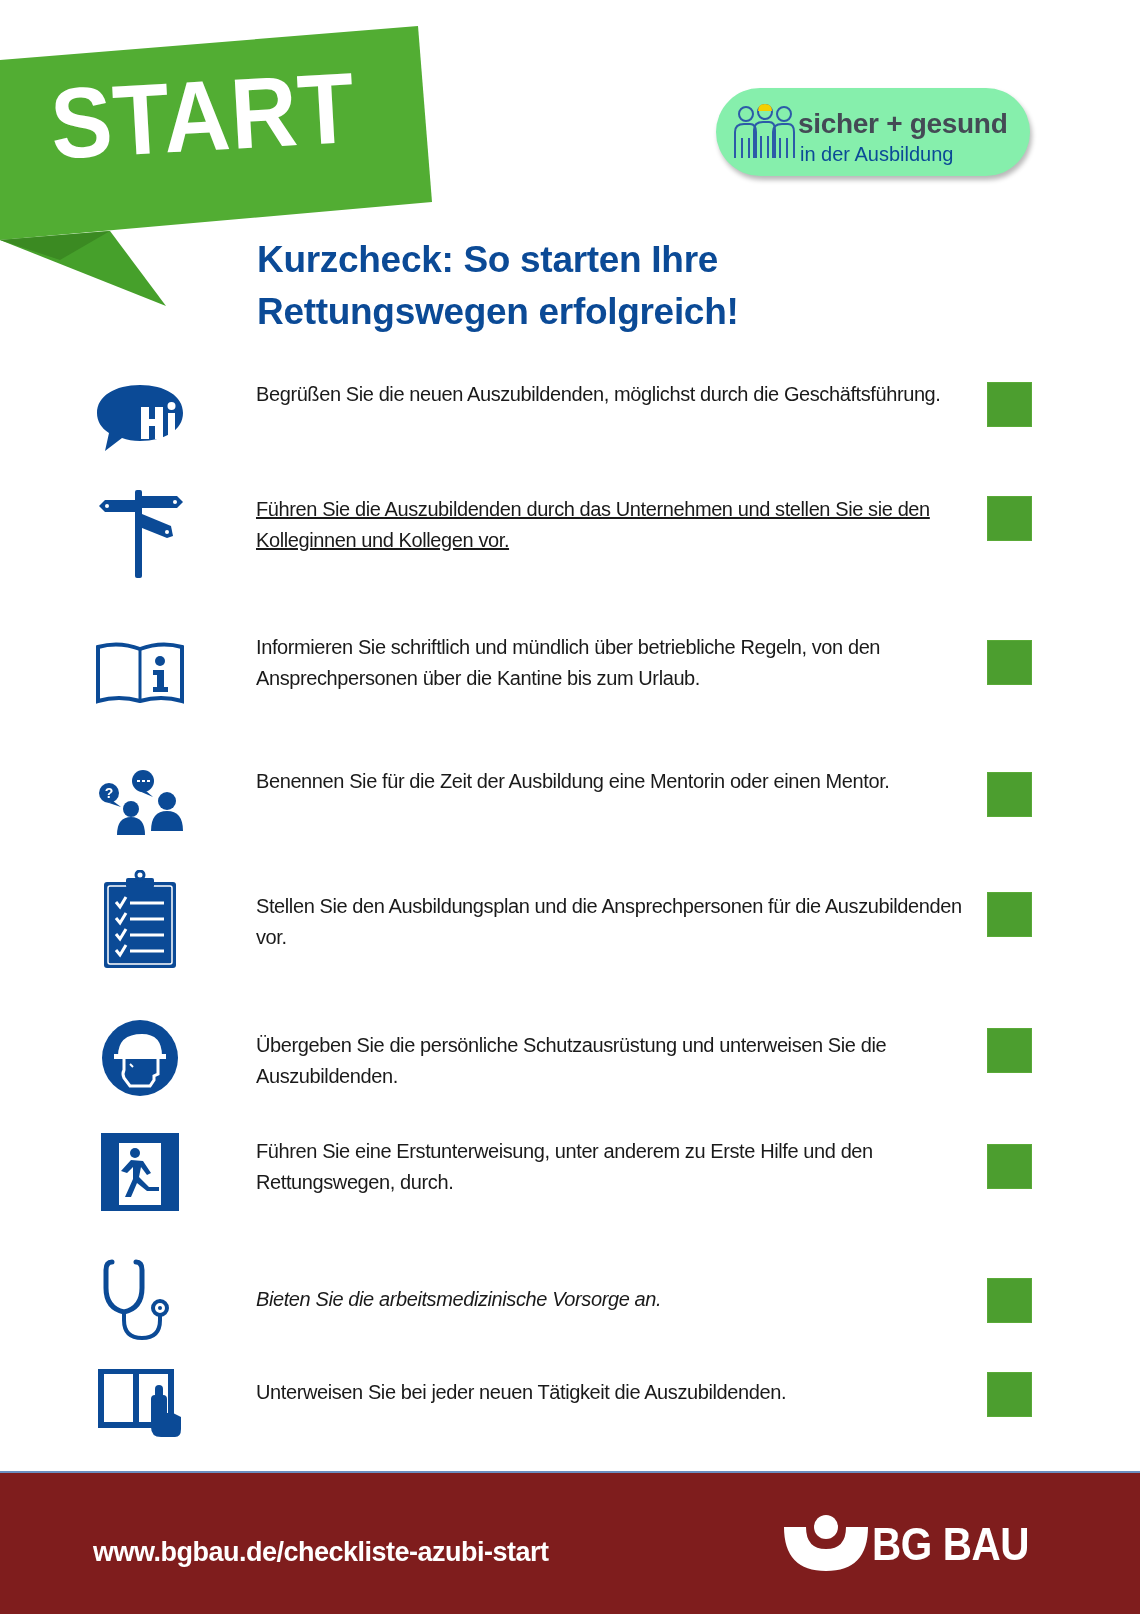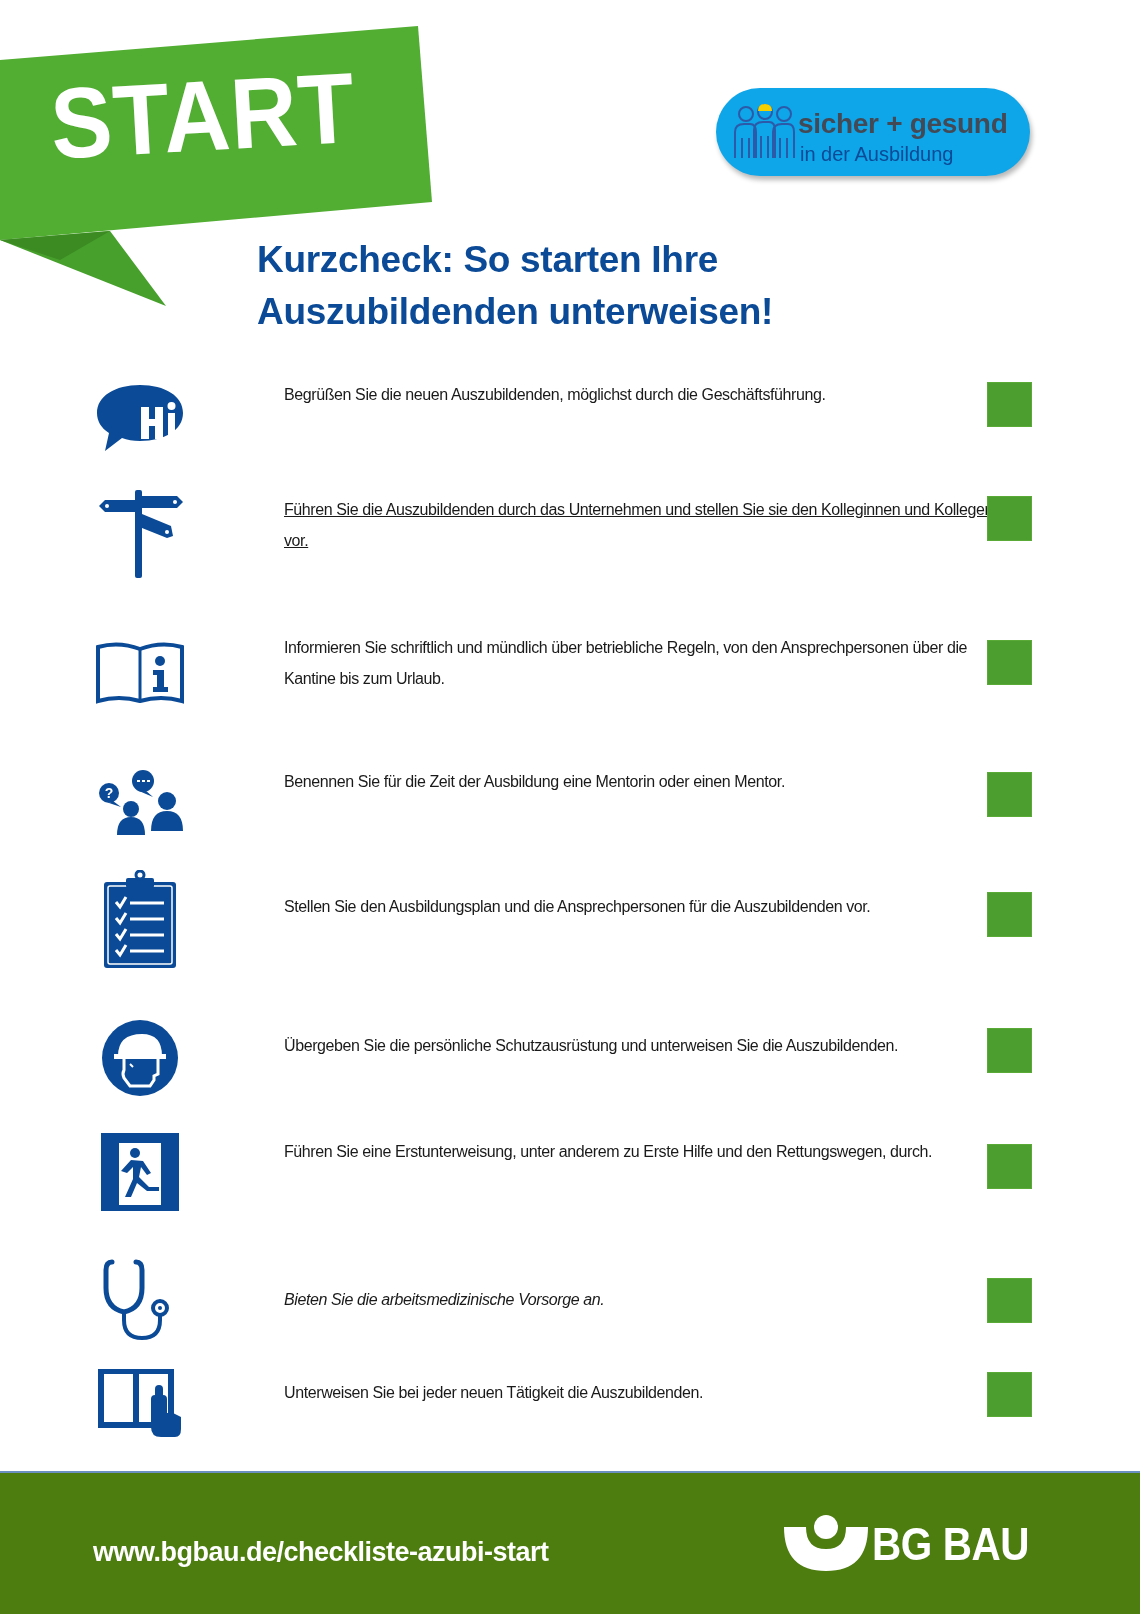--- a/index.html
+++ b/index.html
@@ -14,21 +14,21 @@
   .banner svg { position:absolute; left:0; top:0; }
   .banner-text {
     position:absolute; left:48px; top:74px;
     color:#ffffff; font-weight:bold; font-size:100px; letter-spacing:1px;
     font-family:"Liberation Sans", sans-serif;
     transform:rotate(-3.2deg) scaleX(0.92); transform-origin:left top;
     line-height:1;
   }
   .badge {
     position:absolute; left:716px; top:88px; width:314px; height:88px;
-    background:#0ea5e9; border-radius:44px;
+    background:#86efac; border-radius:44px;
     box-shadow:2px 4px 5px rgba(0,0,0,0.28);
   }
   .badge-icon { position:absolute; left:16px; top:14px; }
   .badge-title {
     position:absolute; left:82px; top:20px;
     font-size:28px; font-weight:bold; color:#444a55; white-space:nowrap;
     font-family:"Liberation Sans", sans-serif; letter-spacing:-0.3px;
   }
   .badge-sub {
     position:absolute; left:84px; top:55px;
@@ -36,32 +36,31 @@
   }
   .title {
     position:absolute; left:257px; top:234px; width:620px;
     color:#0b4a96; font-weight:bold; font-size:37px; line-height:52px;
     letter-spacing:-0.3px;
   }
   .row { position:absolute; left:0; width:1140px; }
   .row .icon { position:absolute; left:90px; width:100px; height:96px; display:flex; align-items:center; justify-content:center; }
   .row .text {
     position:absolute; left:256px; width:720px;
-    font-size:16px; line-height:31px; color:#1a1a1a;
+    font-size:20px; line-height:31px; color:#1a1a1a;
     letter-spacing:-0.4px;
-    margin-left:28px;
   }
   .row .check {
     position:absolute; left:987px; width:45px; height:45px;
     background:#4c9e2f; border:1px solid #5aaa38; box-sizing:border-box;
     cursor:pointer;
   }
   .footer {
     position:absolute; left:0; top:1471px; width:1140px; height:143px;
-    background:#4d7c0f; border-top:2px solid #6b8fc0; box-sizing:border-box;
+    background:#7f1d1d; border-top:2px solid #6b8fc0; box-sizing:border-box;
   }
   .footer-url {
     position:absolute; left:93px; top:64px;
     color:#ffffff; font-weight:bold; font-size:27px; letter-spacing:-0.5px;
     white-space:nowrap;
   }
   .footer-logo { position:absolute; left:784px; top:40px; height:60px; }
   .footer-logo-text {
     position:absolute; left:88px; top:4px;
     color:#ffffff; font-weight:bold; font-size:46px; white-space:nowrap;
@@ -92,21 +91,21 @@
       <path d="M10 56 V36 M17 56 V36 M29 56 V34 M36 56 V34 M48 56 V36 M55 56 V36"></path>
     </g>
     <path d="M26 9 Q26 2 33 2 Q40 2 40 9 Z" fill="#f4d000"></path>
   </svg>
   <div class="badge-title">sicher + gesund</div>
   <div class="badge-sub">in der Ausbildung</div>
 </div>
 
 <div class="title">
   <div>Kurzcheck: So starten Ihre</div>
-  <div>Auszubildenden unterweisen!</div>
+  <div>Rettungswegen erfolgreich!</div>
 </div>
 
 <div class="row" style="top:358px;">
   <div class="icon" style="top:10px;">
     <svg width="90" height="70" viewBox="0 0 90 70">
       <path d="M45 4 C70 4 88 15 88 32 C88 49 70 60 45 60 C38 60 32 59 27 57 L10 70 L14 52 C6 47 2 40 2 32 C2 15 20 4 45 4 Z" fill="#0b4a96"></path>
       <rect x="46" y="26" width="8" height="32" fill="#fff"></rect>
       <rect x="60" y="26" width="8" height="32" fill="#fff"></rect>
       <rect x="46" y="38" width="22" height="7" fill="#fff"></rect>
       <rect x="73" y="32" width="7" height="26" fill="#fff"></rect>

